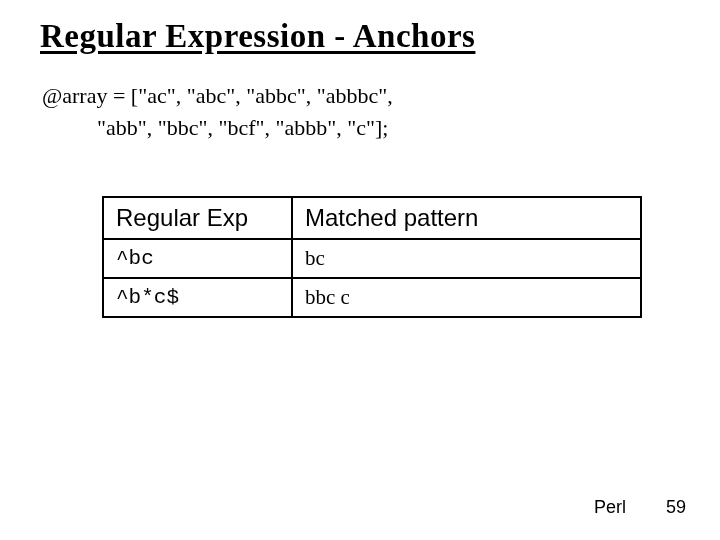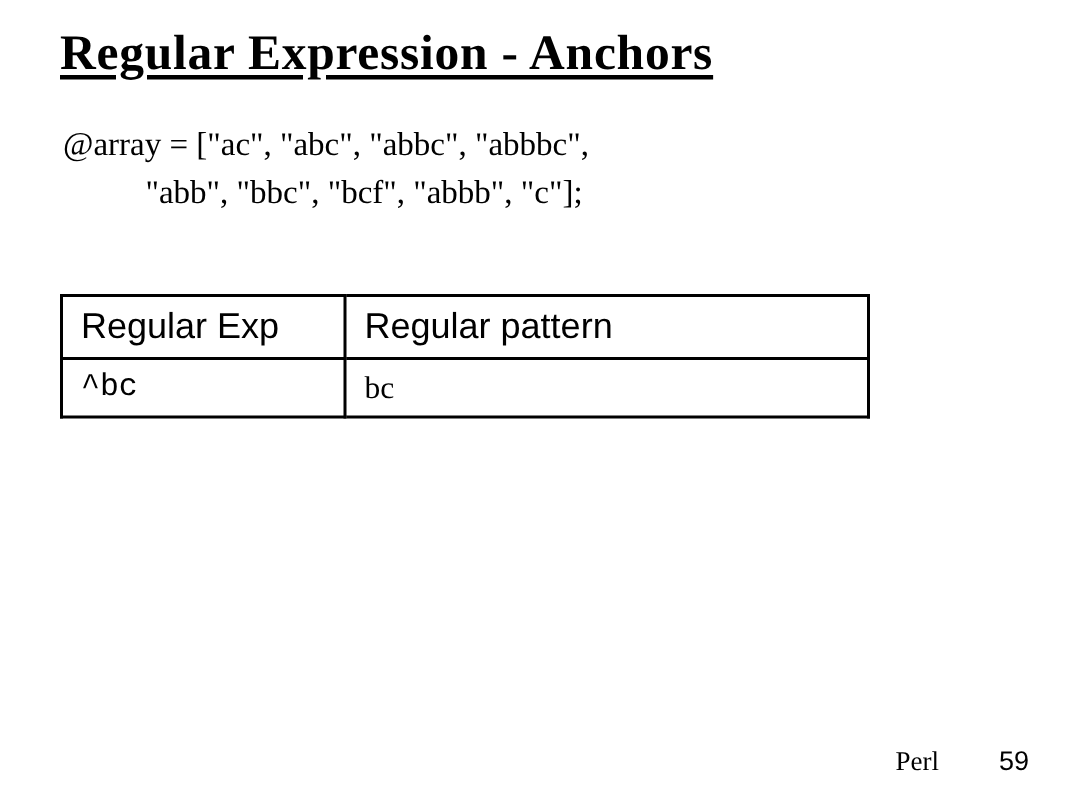--- a/index.html
+++ b/index.html
@@ -28,20 +28,21 @@
   }
   .code-block {
     font-family: "Comic Sans MS", "Comic Sans", cursive;
     font-size: 22px;
     white-space: pre;
     margin-left: 2px;
     margin-bottom: 52px;
     line-height: 1.45;
   }
   .table-wrap {
+    margin-left: 62px;
     margin-right: 52px;
   }
   table {
     border-collapse: collapse;
     width: 540px;
   }
   th, td {
     border: 2px solid #000;
     padding: 6px 10px 6px 12px;
     text-align: left;
@@ -60,21 +61,21 @@
     font-size: 21px;
   }
   td.col-re {
     font-family: Liberation Mono, monospace;
     width: 165px;
   }
   .footer-label {
     position: absolute;
     right: 94px;
     bottom: 22px;
-    font-family: Liberation Serif, serif;
+    font-family: Liberation Sans, sans-serif;
     font-size: 18px;
   }
   .footer-page {
     position: absolute;
     right: 34px;
     bottom: 22px;
     font-family: Liberation Sans, sans-serif;
     font-size: 18px;
   }
 </style>
@@ -86,27 +87,31 @@
   <h1 class="title">Regular Expression - Anchors</h1>
 
   <div class="code-block"><span>@array = ["ac", "abc", "abbc", "abbbc",</span>
 <span>          "abb", "bbc", "bcf", "abbb", "c"];</span></div>
 
   <div class="table-wrap">
     <table>
       <thead>
         <tr>
           <th class="col-re">Regular Exp</th>
-          <th>Regular pattern</th>
+          <th>Matched pattern</th>
         </tr>
       </thead>
       <tbody>
         <tr>
           <td class="col-re">^bc</td>
           <td>bc</td>
+        </tr>
+        <tr>
+          <td class="col-re">^b*c$</td>
+          <td>bbc c</td>
         </tr>
       </tbody>
     </table>
   </div>
 
   <div class="footer-label">Perl</div>
   <div class="footer-page">59</div>
 
 </div>
 

